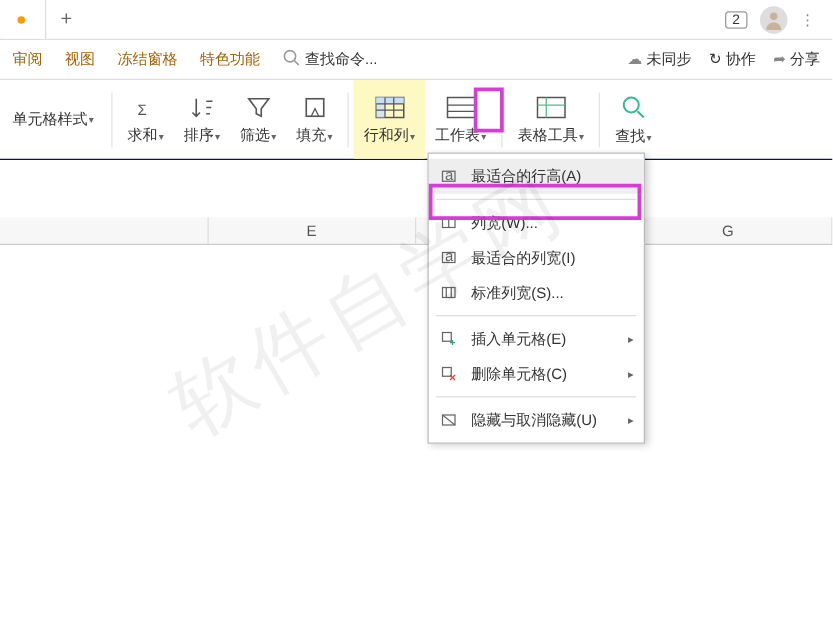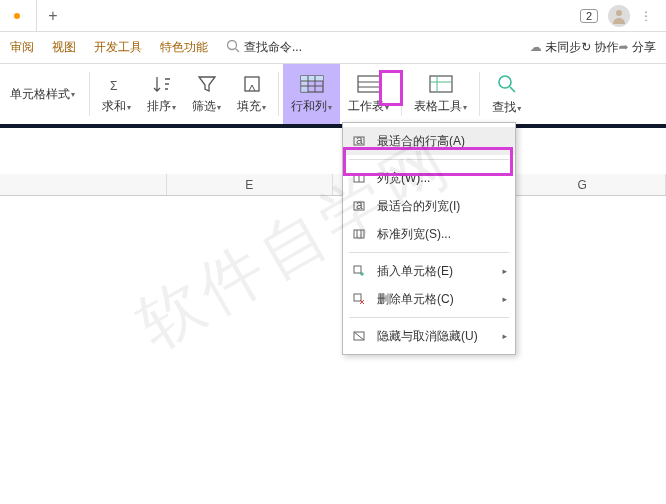--- a/index.html
+++ b/index.html
@@ -10,23 +10,23 @@
 .tab-active{background:#fff}
 .dot{width:6px;height:6px;border-radius:50%;background:#f90;margin-right:6px}
 .newtab{width:32px;display:flex;justify-content:center;align-items:center;color:#666;font-size:16px}
 .tabbar-right{display:flex;align-items:center;gap:10px;padding-right:10px}
 .page-badge{border:1px solid #999;border-radius:3px;padding:0 5px;font-size:11px}
 .avatar{width:22px;height:22px;border-radius:50%;background:#ddd;display:flex;align-items:center;justify-content:center;font-size:11px}
 .menubar{height:32px;border-bottom:1px solid #ddd;display:flex;align-items:center;justify-content:space-between;padding:0 10px}
 .menu-left{display:flex;gap:18px}
 .menu-item{color:#a16207}
 .search-cmd{display:flex;align-items:flex-start;gap:4px;color:#999}
-.menu-right{display:flex;color:#555}
+.menu-right{display:flex;gap:14px;color:#555}
 .cloud-ico,.share-ico{color:#888}
-.ribbon{height:64px;border-bottom:4px solid #0f172a;display:flex;align-items:center;background:#fff}
+.ribbon{height:64px;border-bottom:1px solid #0f172a;display:flex;align-items:center;background:#fff}
 .rbtn{display:flex;flex-direction:column;align-items:center;justify-content:center;gap:3px;padding:0 8px;height:100%;position:relative}
 .rbtn .lbl{font-size:11px;color:#555;white-space:nowrap}
 .caret{font-size:8px;color:#666;margin-left:1px}
 .sep{width:1px;height:44px;background:#e3e3e3;margin:0 4px}
 .cell-style{padding:0 10px;display:flex;align-items:center;height:100%}
 .ico{display:flex;align-items:center;justify-content:center}
 .ico svg{display:block}
 .hl-magenta{position:absolute;border:3px solid #d63cd6}
 .hl-drop{width:24px;height:36px;left:379px;top:70px}
 .hl-item{left:343px;top:147px;width:170px;height:29px}
@@ -60,21 +60,21 @@
         </svg>
     </span>
     <span style="color:#888">⋮</span>
   </div>
 </div>
 
 <div class="menubar">
   <div class="menu-left">
     <span class="menu-item">审阅</span>
     <span class="menu-item">视图</span>
-    <span class="menu-item">开发工具</span>
+    <span class="menu-item">冻结窗格</span>
     <span class="menu-item">特色功能</span>
     <span class="search-cmd">
       <span class="ico">
           <svg width="14" height="14" viewBox="0 0 14 14">
             <circle cx="6" cy="6" r="4.5" fill="none" stroke="#999" stroke-width="1.3"></circle>
             <line x1="9.5" y1="9.5" x2="13" y2="13" stroke="#999" stroke-width="1.3"></line>
           </svg>
         </span>
       <span>查找命令...</span>
     </span>
@@ -119,21 +119,21 @@
   <div class="rbtn">
     <span class="ico">
         <svg width="22" height="22" viewBox="0 0 22 22">
           <rect x="4" y="4" width="14" height="14" fill="none" stroke="#555" stroke-width="1.3"></rect>
           <path d="M8 18l3-6 3 6" fill="none" stroke="#555"></path>
         </svg>
       </span>
     <span class="lbl"><span>填充</span><span class="caret">▾</span></span>
   </div>
   <div class="sep"></div>
-  <div class="rbtn" style="background:#c4b5fd">
+  <div class="rbtn" style="background:#fef9c3">
     <span class="ico">
         <svg width="26" height="22" viewBox="0 0 26 22">
           <rect x="2" y="3" width="22" height="16" fill="none" stroke="#555" stroke-width="1.2"></rect>
           <rect x="2" y="3" width="22" height="5" fill="#c7dff5"></rect>
           <rect x="2" y="3" width="7" height="16" fill="#c7dff5" opacity=".7"></rect>
           <line x1="2" y1="8" x2="24" y2="8" stroke="#555"></line>
           <line x1="2" y1="13" x2="24" y2="13" stroke="#555"></line>
           <line x1="9" y1="3" x2="9" y2="19" stroke="#555"></line>
           <line x1="16" y1="3" x2="16" y2="19" stroke="#555"></line>
         </svg>

